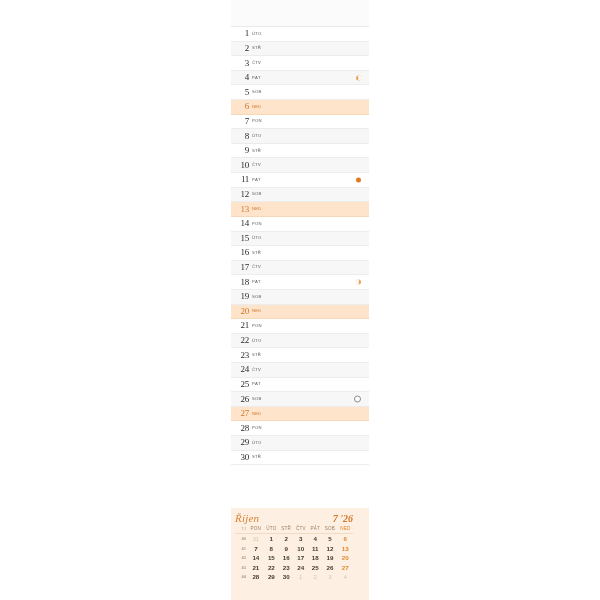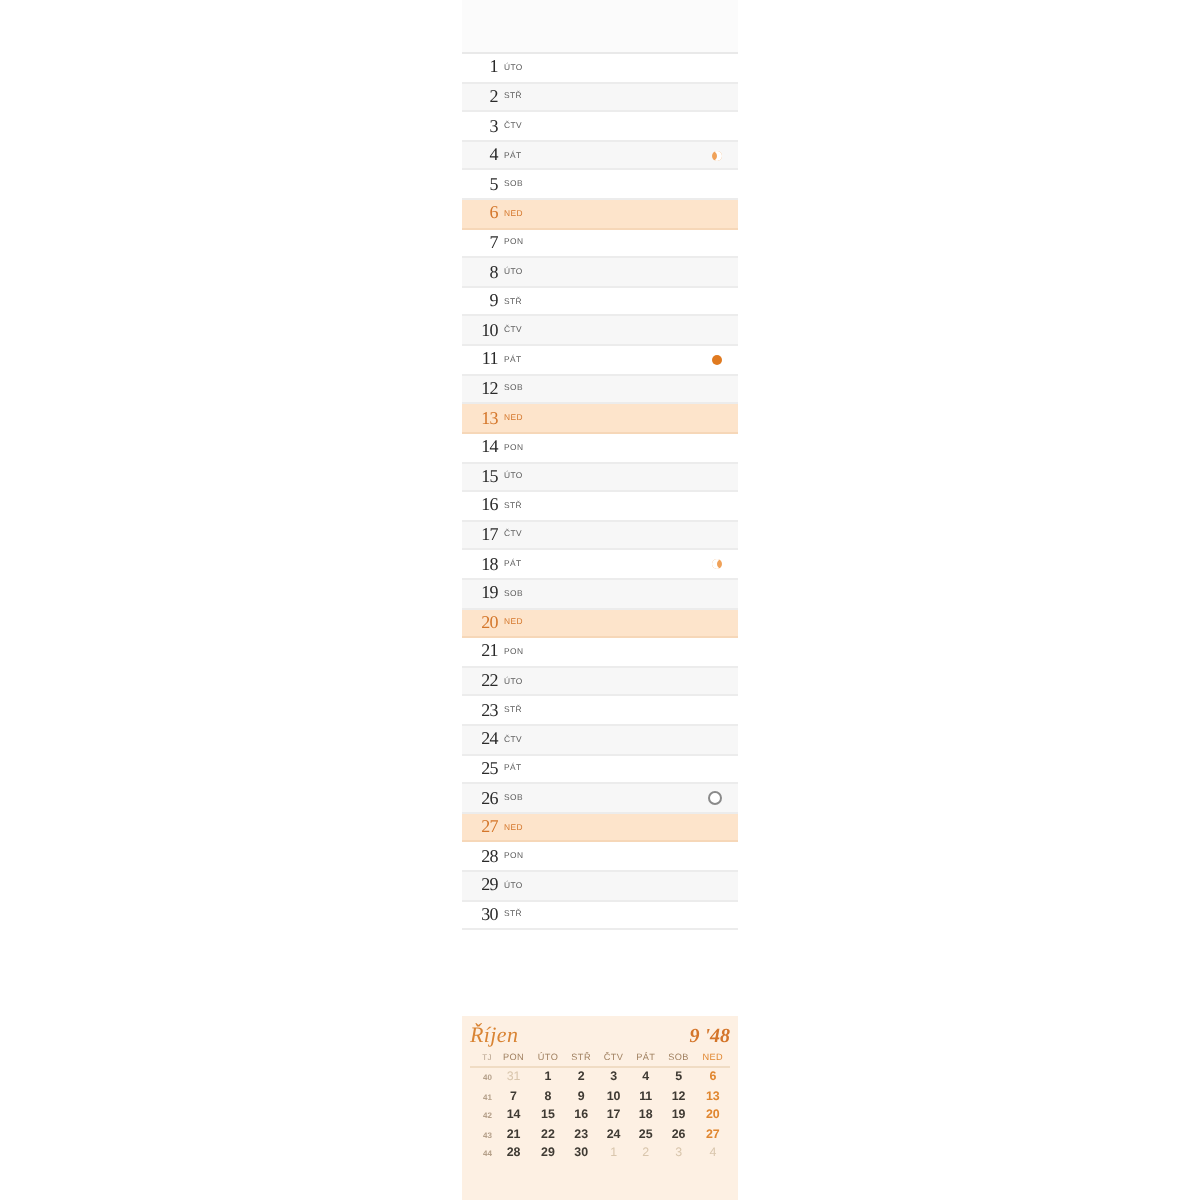--- a/index.html
+++ b/index.html
@@ -93,21 +93,21 @@
   }
   
   #month-block {
     position: absolute;
     left: 0;
     top: 508px;
     width: 138px;
     height: 92px;
     background: #fdf0e3;
     box-sizing: border-box;
-    padding: 3px 4px 2px 4px;
+    padding: 3px 16px 2px 4px;
   }
   #month-head {
     display: flex;
     align-items: flex-end;
     justify-content: space-between;
     height: 13px;
   }
   #month-name {
     font-family: "Liberation Serif", serif;
     font-style: italic;
@@ -291,21 +291,21 @@
           <span class="day-name">ÚTO</span>
         </div>
         <div class="day-row">
           <span class="day-num">30</span>
           <span class="day-name">STŘ</span>
         </div>
       </div>
     <div id="month-block">
       <div id="month-head">
         <span id="month-name">Říjen</span>
-        <span id="month-code">9 '48</span>
+        <span id="month-code">7 '26</span>
       </div>
       <table class="mini">
         <thead>
           <tr>
               <th class="wk">TJ</th>
               <th class="">PON</th>
               <th class="">ÚTO</th>
               <th class="">STŘ</th>
               <th class="">ČTV</th>
               <th class="">PÁT</th>

